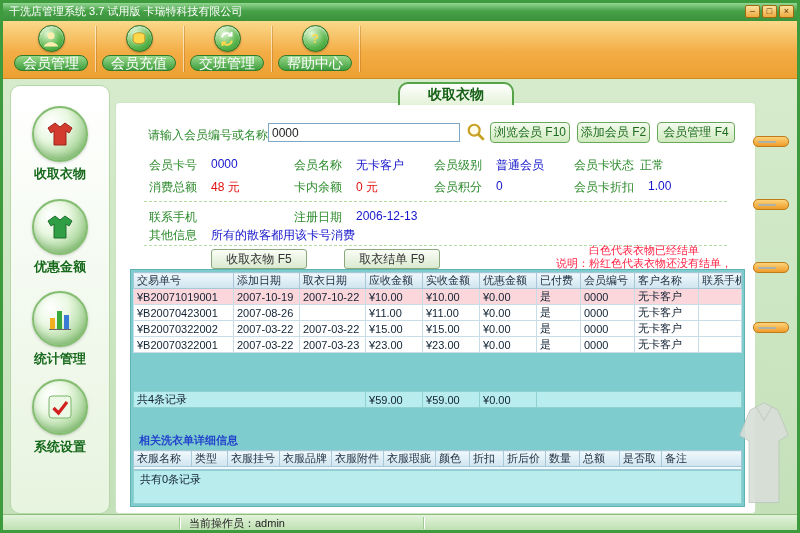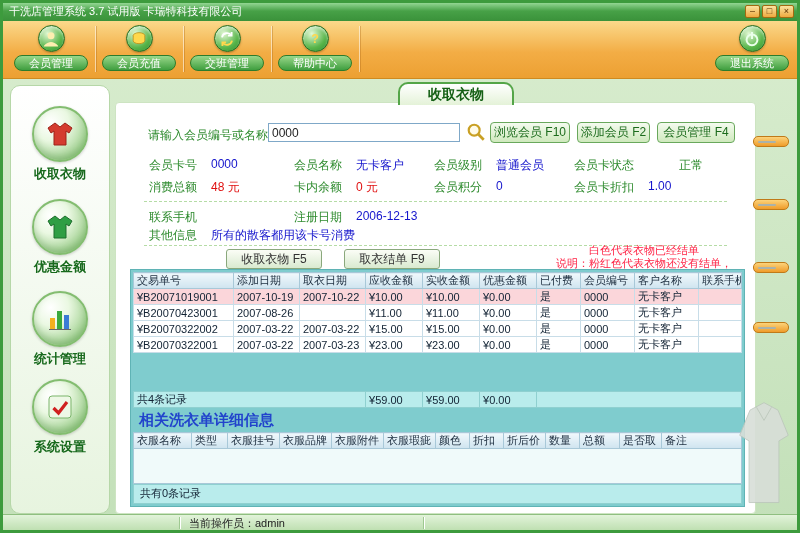--- a/index.html
+++ b/index.html
@@ -22,21 +22,21 @@
   .toolbar { position:absolute; top:18px; left:0; right:0; height:58px;
              background:linear-gradient(180deg,#fbd98b,#f3ad45 55%,#eca032);
              border-bottom:1px solid #cf8a20; }
   .tool-item { position:absolute; top:3px; width:88px; height:52px; text-align:center; }
   .ticon { width:27px; height:27px; margin:1px auto 3px; border-radius:50%;
            background:radial-gradient(circle at 35% 30%,#e2f8d4,#58b54a 60%,#2e8b2e);
            border:1px solid #256e25; display:flex; align-items:center; justify-content:center;
            box-shadow:inset 0 2px 3px rgba(255,255,255,.6), 0 1px 2px rgba(90,50,0,.35); }
   .tpill { margin:0 auto; width:74px; height:16px; border-radius:8px;
            background:linear-gradient(180deg,#9ad88a,#3f9e3f); border:1px solid #2c7c2c;
-           color:#fff; font-size:11px; line-height:14px; }
+           color:#fff; font-size:14px; line-height:14px; }
   .tsep { position:absolute; top:5px; width:1px; height:46px; background:rgba(255,255,255,.55);
           box-shadow:1px 0 0 rgba(170,100,20,.35); }
 
   
   .sidebar { position:absolute; left:7px; top:82px; width:100px; height:429px;
              background:linear-gradient(180deg,#ffffff,#e7f4df); border:1px solid #b6d7a8;
              border-radius:10px; }
   .side-item { position:absolute; left:0; width:100%; text-align:center; }
   .side-circle { width:56px; height:56px; margin:0 auto; border-radius:50%;
                  background:radial-gradient(circle at 32% 28%,#ffffff 0%,#eaf8e2 35%,#9ed08d 78%,#7bb86a);
@@ -78,23 +78,23 @@
           display:flex; flex-direction:column; }
   table { width:100%; border-collapse:collapse; table-layout:fixed; }
   th { background:linear-gradient(180deg,#f0f8fc,#cfe4ef); border:1px solid #a8c8d8;
        font-weight:normal; font-size:11px; color:#234; height:15px; padding:0 3px;
        text-align:left; white-space:nowrap; overflow:hidden; }
   td { border:1px solid #c8dde8; font-size:11px; height:15px; padding:0 3px;
        background:#fff; color:#123; white-space:nowrap; overflow:hidden; }
   tr.unsettled td { background:#fbd6da; }
   .spacer { height:38px; }
   .ofooter td { background:#b9ecec; border:1px solid #8fd0d0; height:16px; }
-  .dtitle { font-size:15px; font-weight:bold; color:#2244cc; padding:3px 0 2px 6px; }
+  .dtitle { font-size:11px; font-weight:bold; color:#2244cc; padding:3px 0 2px 6px;margin-top:22px; }
   .dbody { flex:1; background:#f0fafa; border:1px solid #a8c8d8; border-top:none; }
-  .dfooter { height:20px; background:#b9ecec; border:1px solid #8fd0d0;
+  .dfooter { height:34px; background:#b9ecec; border:1px solid #8fd0d0;
              font-size:11px; color:#123; padding:1px 0 0 6px; }
 
   
   .clip { position:absolute; width:36px; height:11px; right:8px;
           background:linear-gradient(180deg,#fcd37a,#ef9c2a); border:1px solid #c07a18;
           border-radius:5px; }
   .clip::after { content:""; position:absolute; left:4px; top:4px; right:12px; height:2px;
                  background:#aab2aa; border-radius:1px; }
   .watermark { position:absolute; right:5px; bottom:18px; width:56px; height:116px; opacity:.9; }
 
@@ -155,29 +155,20 @@
         <svg width="20" height="20" viewBox="0 0 24 24">
             <text x="12" y="17" text-anchor="middle" font-size="15" font-weight="bold" fill="#ffd84d">?</text>
           </svg>
       </div>
       <div class="tpill" data-interactable="false">帮助中心</div>
     </div>
     <div class="tsep" style="left:92px" data-interactable="false"></div>
     <div class="tsep" style="left:180px" data-interactable="false"></div>
     <div class="tsep" style="left:268px" data-interactable="false"></div>
     <div class="tsep" style="left:356px" data-interactable="false"></div>
-    <div class="tool-item" style="right:8px; width:74px" data-interactable="true">
-      <div class="ticon" data-interactable="false">
-        <svg width="20" height="20" viewBox="0 0 24 24" fill="none">
-            <circle cx="12" cy="13" r="6.5" stroke="#eaffea" stroke-width="2.4"></circle>
-            <path d="M12 3.5V12" stroke="#eaffea" stroke-width="2.4"></path>
-          </svg>
-      </div>
-      <div class="tpill" data-interactable="false">退出系统</div>
-    </div>
   </div>
 
   <div class="sidebar" data-interactable="false">
     <div class="side-item" style="top:20px" data-interactable="true">
       <div class="side-circle" data-interactable="false">
         <svg width="30" height="30" viewBox="0 0 30 30">
             <path d="M10 4 L15 8 L20 4 L27 9 L24 14 L21 12 L21 26 L9 26 L9 12 L6 14 L3 9 Z" fill="#d43b2f" stroke="#9c2318"></path>
           </svg>
       </div>
       <div class="side-label" data-interactable="false">收取衣物</div>
@@ -228,21 +219,21 @@
     <button class="btn" style="left:461px; width:73px" data-interactable="true">添加会员 F2</button>
     <button class="btn" style="left:541px; width:78px" data-interactable="true">会员管理 F4</button>
 
     <span class="lbl" style="left:33px;  top:54px" data-interactable="false">会员卡号</span>
     <span class="val" style="left:95px;  top:54px" data-interactable="false">0000</span>
     <span class="lbl" style="left:178px; top:54px" data-interactable="false">会员名称</span>
     <span class="val" style="left:240px; top:54px" data-interactable="false">无卡客户</span>
     <span class="lbl" style="left:318px; top:54px" data-interactable="false">会员级别</span>
     <span class="val" style="left:380px; top:54px" data-interactable="false">普通会员</span>
     <span class="lbl" style="left:458px; top:54px" data-interactable="false">会员卡状态</span>
-    <span class="val val-green" style="left:563px; top:54px" data-interactable="false">正常</span>
+    <span class="val val-green" style="left:524px; top:54px" data-interactable="false">正常</span>
 
     <span class="lbl" style="left:33px;  top:76px" data-interactable="false">消费总额</span>
     <span class="val val-red" style="left:95px; top:76px" data-interactable="false"><span>48</span> <span>元</span></span>
     <span class="lbl" style="left:178px; top:76px" data-interactable="false">卡内余额</span>
     <span class="val val-red" style="left:240px; top:76px" data-interactable="false"><span>0</span> <span>元</span></span>
     <span class="lbl" style="left:318px; top:76px" data-interactable="false">会员积分</span>
     <span class="val" style="left:380px; top:76px" data-interactable="false">0</span>
     <span class="lbl" style="left:458px; top:76px" data-interactable="false">会员卡折扣</span>
     <span class="val" style="left:532px; top:76px" data-interactable="false">1.00</span>
 
@@ -250,21 +241,21 @@
 
     <span class="lbl" style="left:33px;  top:106px" data-interactable="false">联系手机</span>
     <span class="val" style="left:95px;  top:106px" data-interactable="false"></span>
     <span class="lbl" style="left:178px; top:106px" data-interactable="false">注册日期</span>
     <span class="val" style="left:240px; top:106px" data-interactable="false">2006-12-13</span>
     <span class="lbl" style="left:33px;  top:124px" data-interactable="false">其他信息</span>
     <span class="val" style="left:95px;  top:124px" data-interactable="false">所有的散客都用该卡号消费</span>
 
     <div class="divider" style="top:142px" data-interactable="false"></div>
 
-    <button class="btn2" style="left:110px" data-interactable="true">收取衣物 F5</button>
+    <button class="btn2" style="left:95px" data-interactable="true">收取衣物 F5</button>
     <button class="btn2" style="left:228px" data-interactable="true">取衣结单 F9</button>
     <div class="notice" data-interactable="false">
       <div data-interactable="false">白色代表衣物已经结单</div>
       <div data-interactable="false">说明：粉红色代表衣物还没有结单，</div>
     </div>
 
     <div class="teal" data-interactable="false">
 
       <table data-interactable="false">
         <colgroup>

